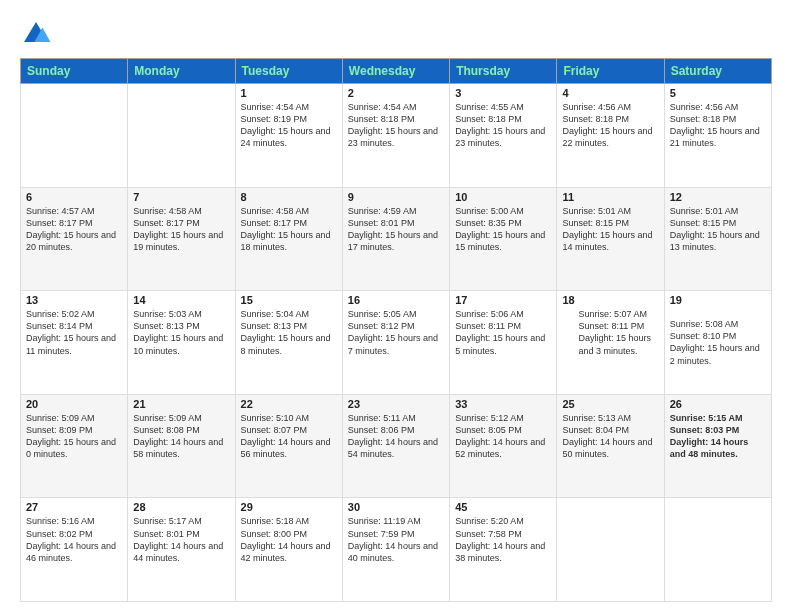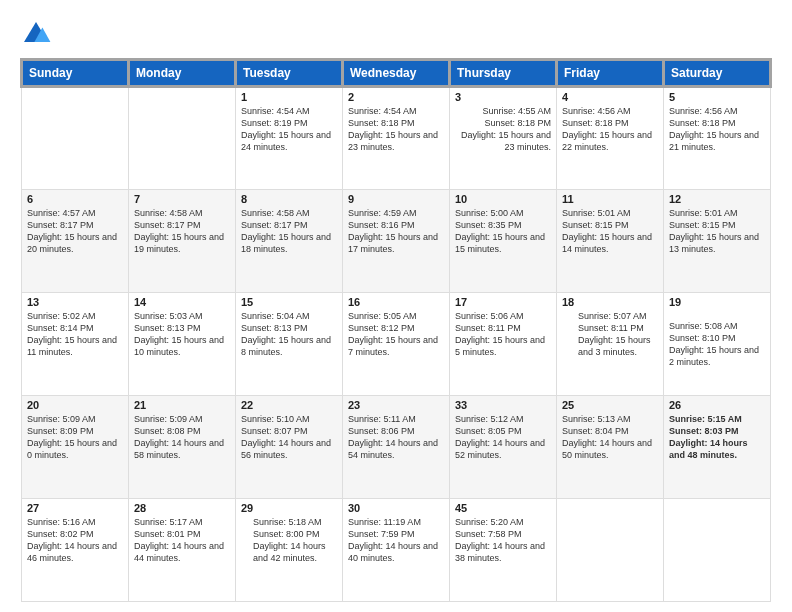--- a/index.html
+++ b/index.html
@@ -57,26 +57,26 @@
     }
     .calendar {
       flex: 1;
       border: 1px solid #ccc;
       border-collapse: collapse;
       width: 100%;
       table-layout: fixed;
     }
     .calendar th {
       background: #1565c0;
-      color: #ffffff;
+      color: #86efac;
       font-size: 12px;
       font-weight: bold;
       text-align: left;
       padding: 5px 6px;
-      border: 3px solid #a3a3a3;
+      border: 1px solid #a3a3a3;
     }
     .calendar td {
       vertical-align: top;
       border: 1px solid #ddd;
       padding: 3px 5px;
       font-size: 9.5px;
       color: #333;
       height: 88px;
       width: calc(100% / 7);
     }
@@ -148,21 +148,21 @@
 Daylight: 15 hours and 24 minutes.</div>
           </td>
           <td>
             <div class="day-number">2</div>
             <div class="cell-info" style="white-space: pre-line;">Sunrise: 4:54 AM
 Sunset: 8:18 PM
 Daylight: 15 hours and 23 minutes.</div>
           </td>
           <td>
             <div class="day-number">3</div>
-            <div class="cell-info" style="white-space: pre-line; text-align: right;">Sunrise: 4:55 AM
+            <div class="cell-info" style="white-space: pre-line;">Sunrise: 4:55 AM
 Sunset: 8:18 PM
 Daylight: 15 hours and 23 minutes.</div>
           </td>
           <td>
             <div class="day-number">4</div>
             <div class="cell-info" style="white-space: pre-line;">Sunrise: 4:56 AM
 Sunset: 8:18 PM
 Daylight: 15 hours and 22 minutes.</div>
           </td>
           <td>
@@ -187,21 +187,21 @@
           </td>
           <td>
             <div class="day-number">8</div>
             <div class="cell-info" style="white-space: pre-line;">Sunrise: 4:58 AM
 Sunset: 8:17 PM
 Daylight: 15 hours and 18 minutes.</div>
           </td>
           <td>
             <div class="day-number">9</div>
             <div class="cell-info" style="white-space: pre-line;">Sunrise: 4:59 AM
-Sunset: 8:16 PM
+Sunset: 8:01 PM
 Daylight: 15 hours and 17 minutes.</div>
           </td>
           <td>
             <div class="day-number">10</div>
             <div class="cell-info" style="white-space: pre-line;">Sunrise: 5:00 AM
 Sunset: 8:35 PM
 Daylight: 15 hours and 15 minutes.</div>
           </td>
           <td>
             <div class="day-number">11</div>
@@ -312,21 +312,21 @@
 Daylight: 14 hours and 46 minutes.</div>
           </td>
           <td>
             <div class="day-number">28</div>
             <div class="cell-info" style="white-space: pre-line;">Sunrise: 5:17 AM
 Sunset: 8:01 PM
 Daylight: 14 hours and 44 minutes.</div>
           </td>
           <td>
             <div class="day-number">29</div>
-            <div class="cell-info" style="white-space: pre-line; margin-left: 12px;">Sunrise: 5:18 AM
+            <div class="cell-info" style="white-space: pre-line;">Sunrise: 5:18 AM
 Sunset: 8:00 PM
 Daylight: 14 hours and 42 minutes.</div>
           </td>
           <td>
             <div class="day-number">30</div>
             <div class="cell-info" style="white-space: pre-line;">Sunrise: 11:19 AM
 Sunset: 7:59 PM
 Daylight: 14 hours and 40 minutes.</div>
           </td>
           <td>

